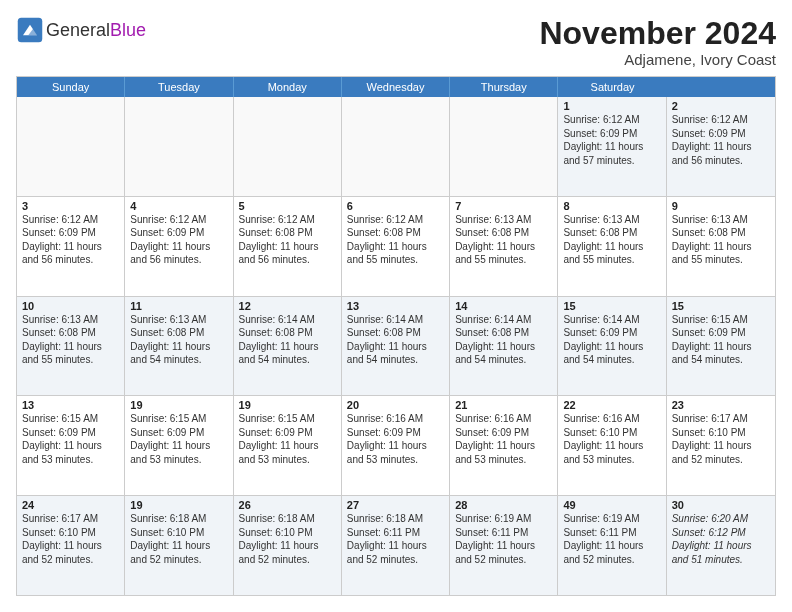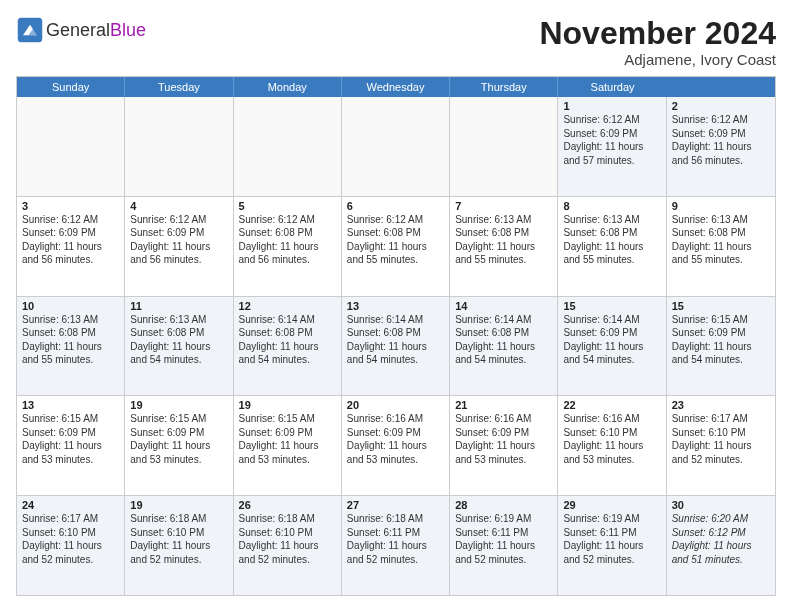--- a/index.html
+++ b/index.html
@@ -342,21 +342,21 @@
 and 52 minutes.</div>
           </div>
           <div class="cal-cell shaded">
             <div class="day-num">28</div>
             <div class="day-info" style="white-space: pre-line;">Sunrise: 6:19 AM
 Sunset: 6:11 PM
 Daylight: 11 hours
 and 52 minutes.</div>
           </div>
           <div class="cal-cell shaded">
-            <div class="day-num">29</div>
+            <div class="day-num">49</div>
             <div class="day-info" style="white-space: pre-line;">Sunrise: 6:19 AM
 Sunset: 6:11 PM
 Daylight: 11 hours
 and 52 minutes.</div>
           </div>
           <div class="cal-cell shaded">
             <div class="day-num">30</div>
             <div class="day-info" style="white-space: pre-line; font-style: italic;">Sunrise: 6:20 AM
 Sunset: 6:12 PM
 Daylight: 11 hours

